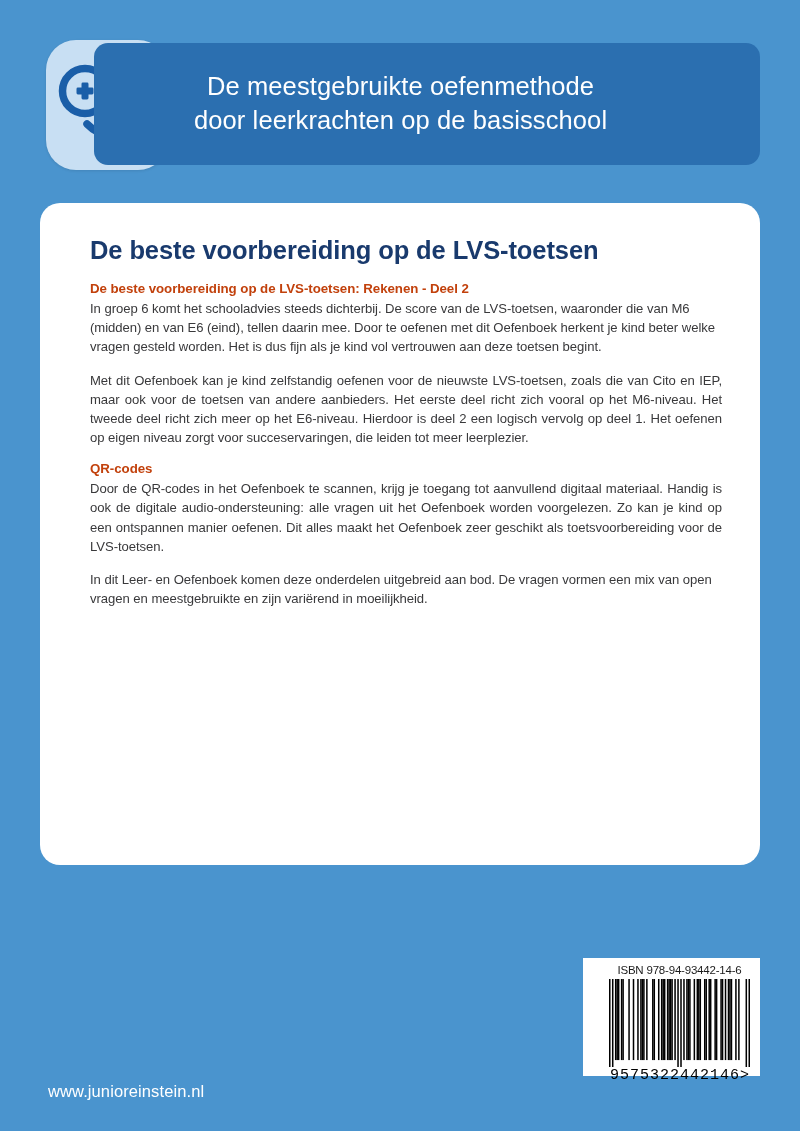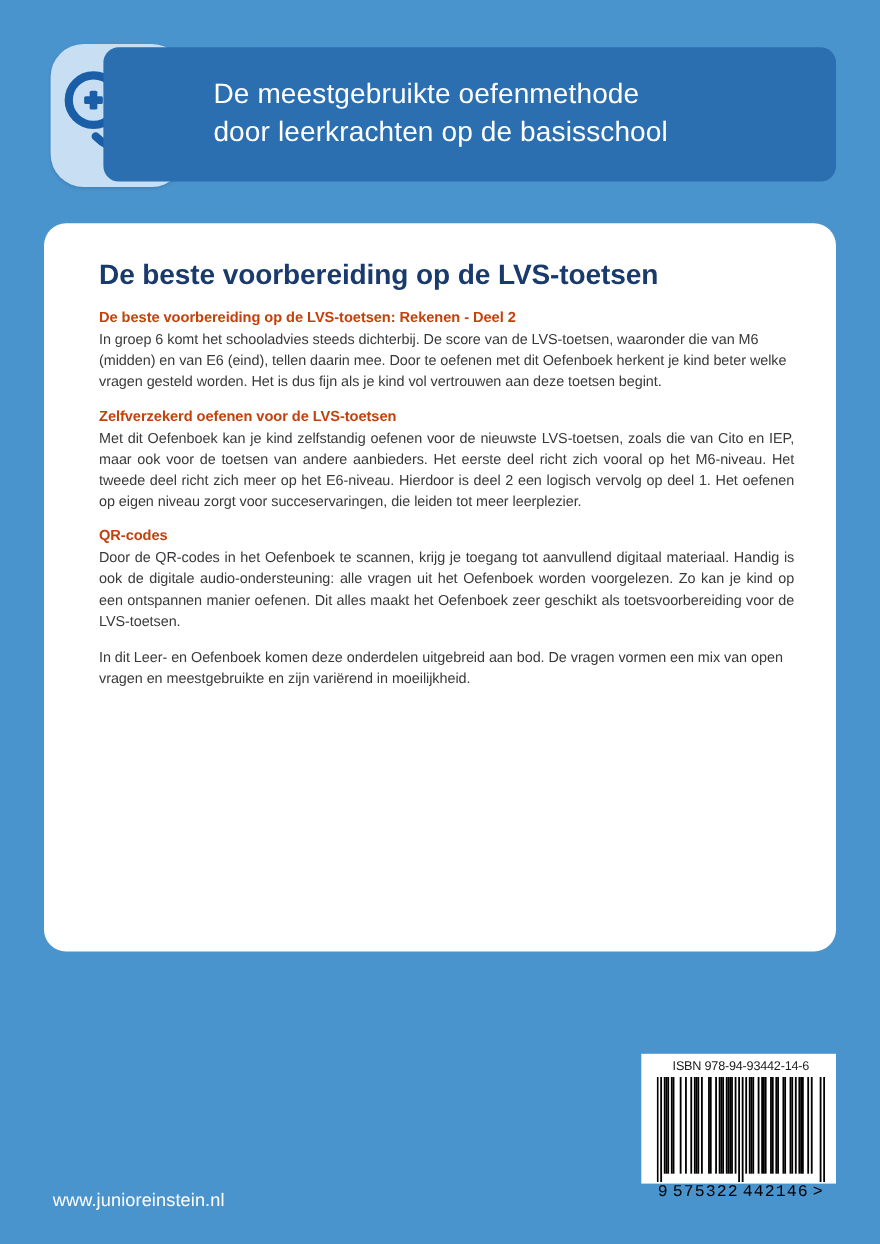--- a/index.html
+++ b/index.html
@@ -20,20 +20,21 @@
   #header-banner {
     position: absolute;
     left: 94px;
     top: 43px;
     width: 666px;
     height: 122px;
     background: #2b6fb0;
     border-radius: 14px;
     display: flex;
     align-items: center;
+    text-align: center;
   }
 
   #banner-tagline {
     margin-left: 100px;
     color: #ffffff;
     font-size: 25.5px;
     line-height: 1.32;
     font-weight: 400;
     letter-spacing: .1px;
     white-space: pre-line;
@@ -127,21 +128,21 @@
     letter-spacing: .1px;
   }
 
   #barcode-panel {
     position: absolute;
     left: 583px;
     top: 958px;
     width: 177px;
     height: 118px;
     background: #ffffff;
-    padding: 6px 8px 5px 12px;
+    padding: 6px 8px 5px 24px;
     display: flex;
     flex-direction: column;
   }
 
   #isbn-text {
     text-align: center;
     color: #1b1b1b;
     font-size: 11.5px;
     font-family: "Liberation Sans", sans-serif;
     letter-spacing: -.2px;
@@ -197,21 +198,20 @@
   <div id="card-inner">
 
     <h1 id="page-title">De beste voorbereiding op de LVS-toetsen</h1>
 
     <div class="section">
       <div class="section-heading">De beste voorbereiding op de LVS-toetsen: Rekenen - Deel 2</div>
       <p class="section-body left">In groep 6 komt het schooladvies steeds dichterbij. De score van de LVS-toetsen, waaronder die van M6 (midden) en van E6 (eind), tellen daarin mee. Door te oefenen met dit Oefenboek herkent je kind beter welke vragen gesteld worden. Het is dus fijn als je kind vol vertrouwen aan deze toetsen begint.</p>
     </div>
 
     <div class="section">
-      <div class="section-heading">Zelfverzekerd oefenen voor de LVS-toetsen</div>
       <p class="section-body">Met dit Oefenboek kan je kind zelfstandig oefenen voor de nieuwste LVS-toetsen, zoals die van Cito en IEP, maar ook voor de toetsen van andere aanbieders. Het eerste deel richt zich vooral op het M6-niveau. Het tweede deel richt zich meer op het E6-niveau. Hierdoor is deel 2 een logisch vervolg op deel 1. Het oefenen op eigen niveau zorgt voor succeservaringen, die leiden tot meer leerplezier.</p>
     </div>
 
     <div class="section">
       <div class="section-heading">QR-codes</div>
       <p class="section-body">Door de QR-codes in het Oefenboek te scannen, krijg je toegang tot aanvullend digitaal materiaal. Handig is ook de digitale audio-ondersteuning: alle vragen uit het Oefenboek worden voorgelezen. Zo kan je kind op een ontspannen manier oefenen. Dit alles maakt het Oefenboek zeer geschikt als toetsvoorbereiding voor de LVS-toetsen.</p>
     </div>
 
 
 

